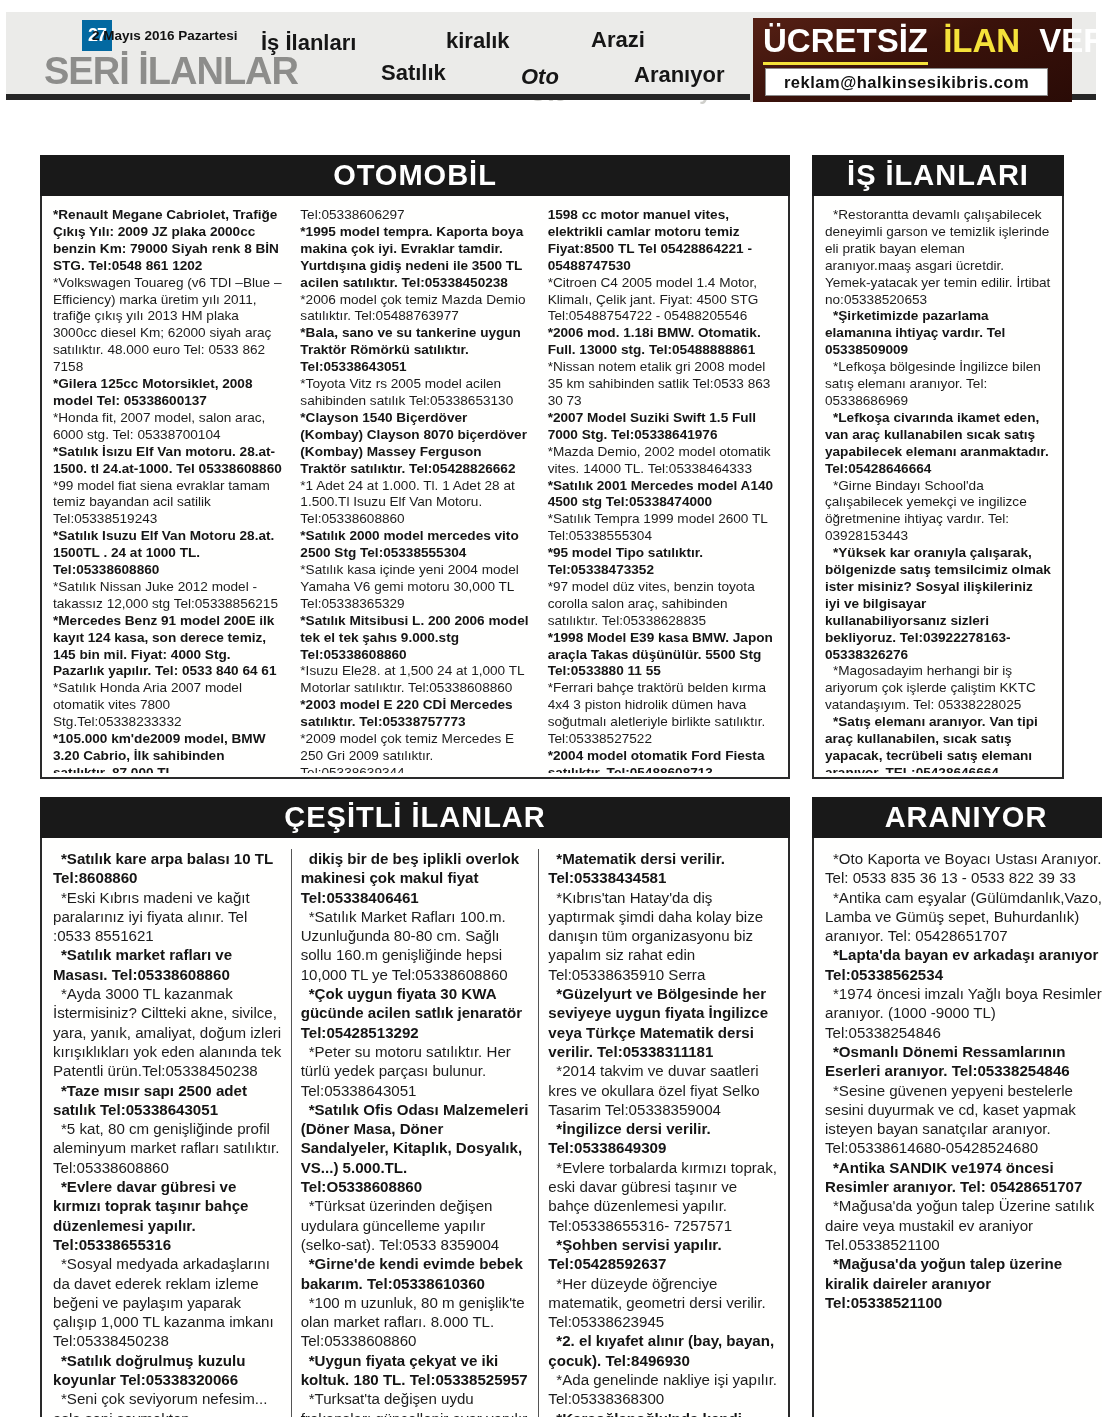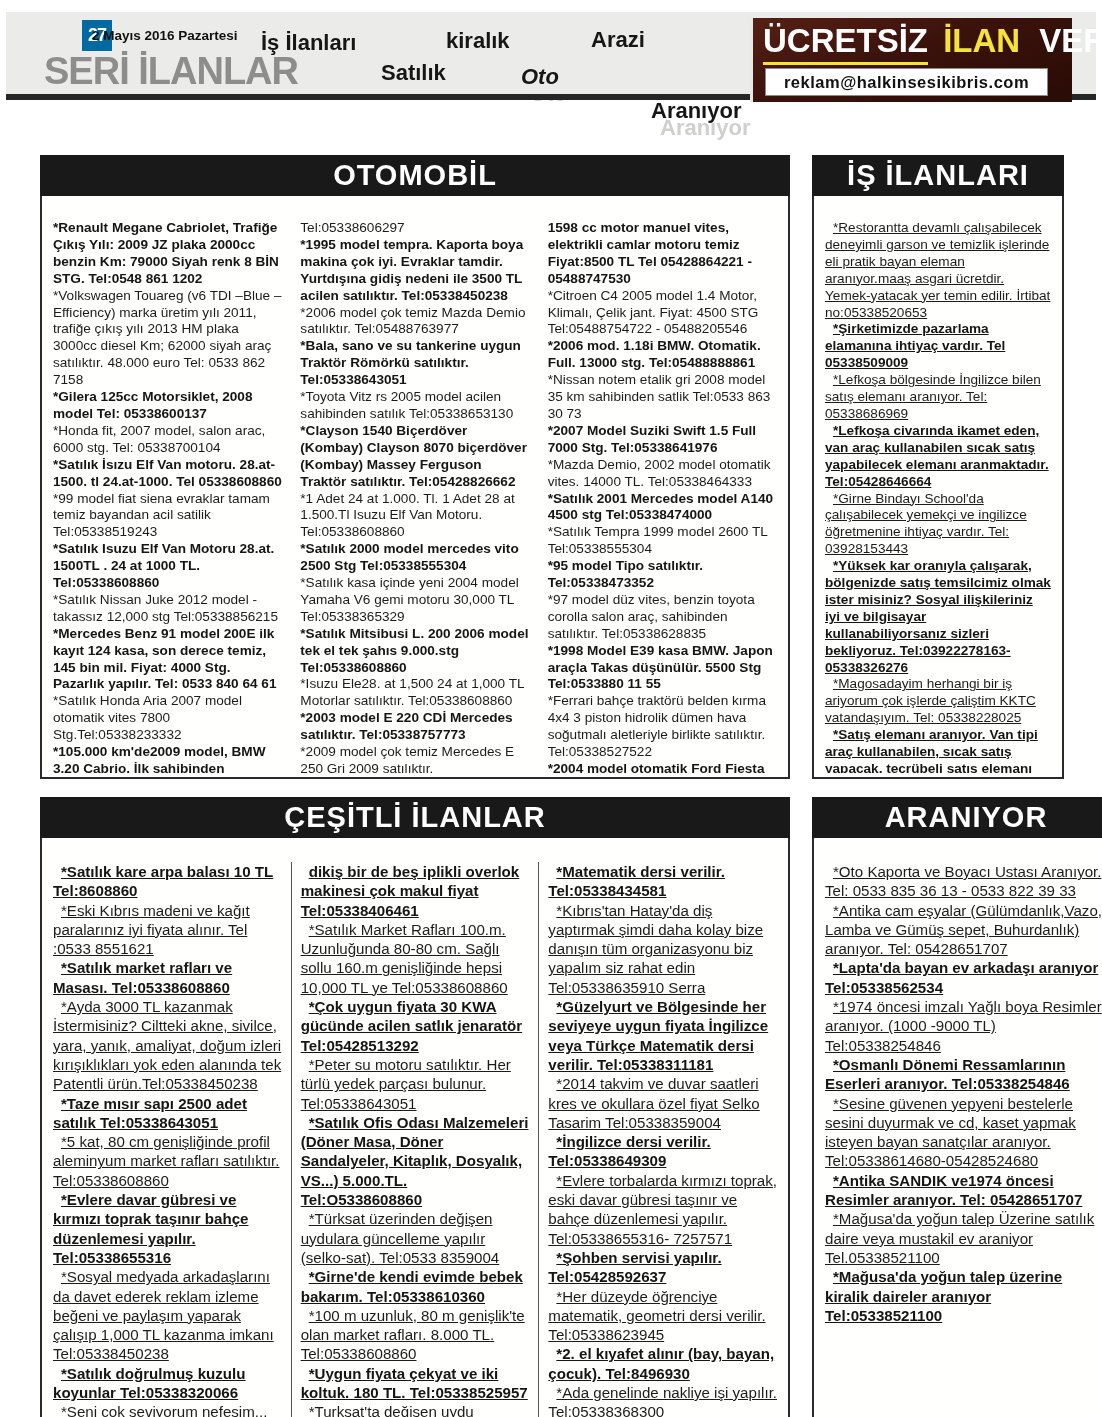--- a/index.html
+++ b/index.html
@@ -25,21 +25,21 @@
   .cats { position:absolute; left:240px; top:0; width:510px; height:88px; }
   .cat { position:absolute; font-weight:bold; font-size:22px; color:#161616; white-space:nowrap; }
   .cat .echo {
     position:absolute; left:9px; top:17px; color:#cfcfcb; z-index:-1; font-weight:bold;
   }
   .cat1 { left:15px;  top:18px; }
   .cat2 { left:200px; top:16px; }
   .cat3 { left:345px; top:0;margin-top:15px; }
   .cat4 { left:135px; top:48px; }
   .cat5 { left:275px; top:52px;font-style:italic; }
-  .cat6 { left:405px; top:50px;margin-top:36px; }
+  .cat6 { left:388px; top:50px; }
   
   .banner {
     position:absolute; left:744px; top:6px; width:322px; height:84px;
     background:linear-gradient(160deg,#562014 0%, #3a120b 45%, #2a0b06 100%);
     border-left:3px solid #e9e9e7;
   }
   .banner-line1 { position:absolute; left:10px; top:4px; font-weight:bold; font-size:33px; letter-spacing:0px; white-space:nowrap; }
   .banner-w1 { color:#ffffff; border-bottom:3px solid #f5e23a; padding-bottom:3px; }
   .banner-w2 { color:#f5e23a; margin-left:6px; }
   .banner-w3 { color:#ffffff; margin-left:10px; }
@@ -49,29 +49,29 @@
     line-height:26px; color:#111; letter-spacing:0.5px;
   }
   
   .section { position:absolute; }
   .sec-bar {
     background:#191919; color:#fff; text-align:center; font-weight:bold;
     font-size:29px; height:41px; line-height:41px; letter-spacing:1px;margin-top:42px;
   }
   .sec-box {
     border:2px solid #2a2a2a; border-top:none; background:#fffffe;
-    overflow:hidden; height:calc(100% - 41px); padding:24px 2px 4px 2px;
+    overflow:hidden; height:calc(100% - 41px); padding:11px 2px 4px 2px;
     display:flex;
   }
   .col { flex:1 1 0; padding:0 9px; overflow:hidden; }
   .divided .col + .col { border-left:1px solid #555; }
   .ad { font-size:13.6px; line-height:16.9px; color:#1c1c1c; }
   .ad.bold { font-weight:bold; color:#151515; }
   .ad:empty { height:15px; }
-  .indent .ad { text-indent:8px;text-decoration:underline; }
+  .indent .ad { text-indent:8px; }
   .bottom .ad { font-size:15.1px; line-height:19.3px; }
 
   #sec-otomobil { left:40px; top:113px; width:750px; height:624px; }
   #sec-is       { left:812px; top:113px; width:252px; height:624px; }
   #sec-cesitli  { left:40px; top:755px; width:750px; height:652px; }
   #sec-araniyor { left:812px; top:755px; width:308px; height:652px; }
 </style>
 </head>
 <body>
 

